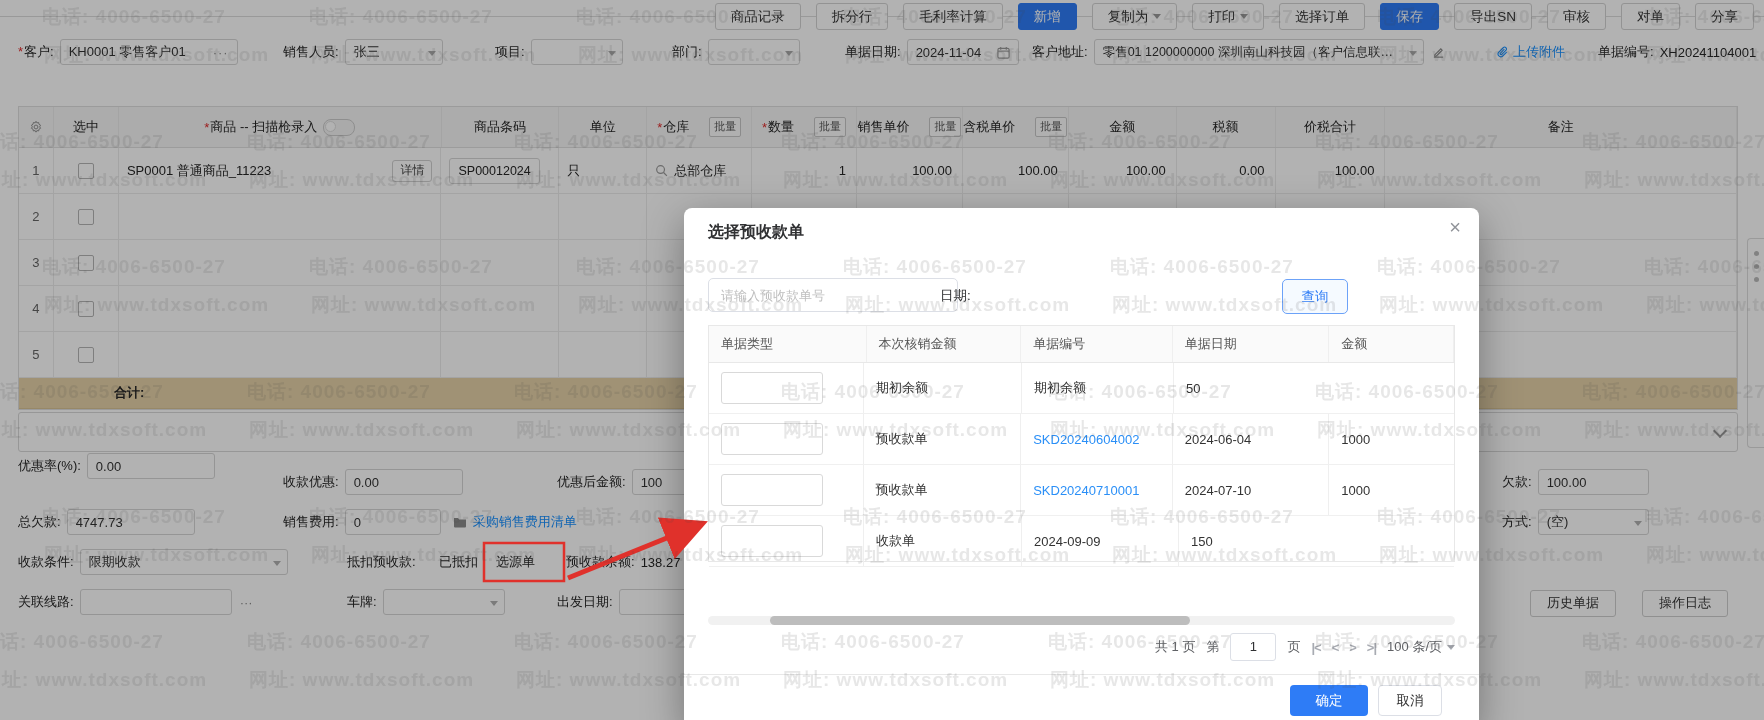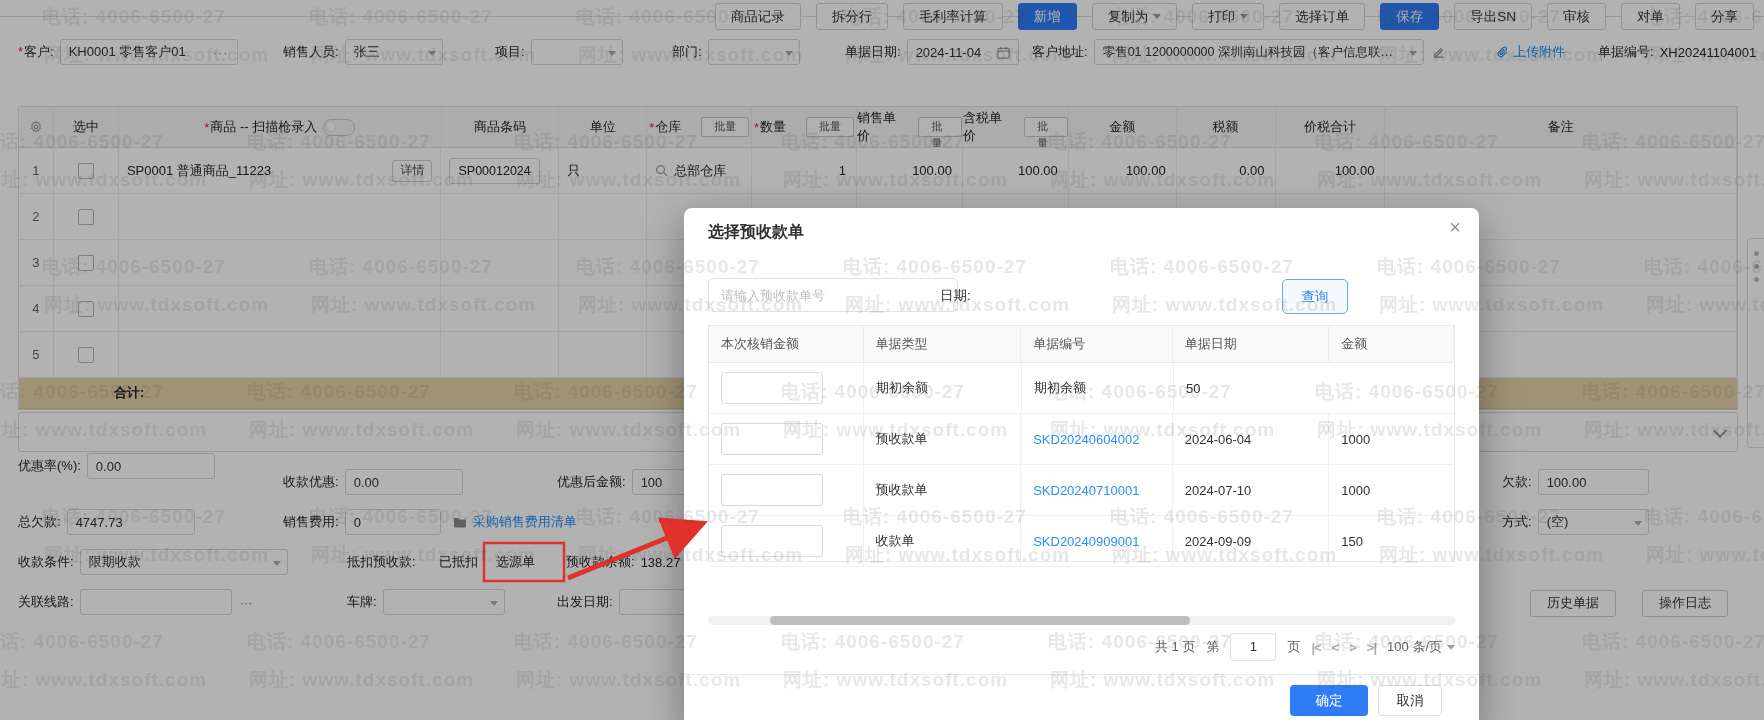--- a/index.html
+++ b/index.html
@@ -24,21 +24,21 @@
   .suffix{margin-left:auto;color:#8c8c8c;letter-spacing:1px}
   .link{color:#1890ff}
   
   .grid{position:absolute;left:18px;top:106px;width:1720px;border:1px solid #dedede;box-sizing:border-box;background:#fff}
   .ghead{display:flex;height:40px;background:#f6f6f6;border-bottom:1px solid #e0e0e0}
   .grow{display:flex;height:45px;border-bottom:1px solid #ebebeb}
   .gc{border-right:1px solid #ebebeb;display:flex;align-items:center;justify-content:center;box-sizing:border-box;overflow:hidden;font-size:13px}
   .gc.l{justify-content:flex-start;padding:0 8px}
   .gc.r{justify-content:flex-end;padding-right:10px}
   .gc.sb{justify-content:space-between;padding:0 8px}
-  .chip{border:1px solid #c8c8c8;background:#fcfcfc;font-size:11px;padding:0 12px;height:18px;line-height:17px;border-radius:2px;margin-left:20px;color:#555}
+  .chip{border:1px solid #c8c8c8;background:#fcfcfc;font-size:11px;padding:0 4px;height:18px;line-height:17px;border-radius:2px;margin-left:20px;color:#555}
   .toggle{width:30px;height:15px;border-radius:8px;border:1px solid #ccc;background:#f4f4f4;margin-left:6px;position:relative;display:inline-block}
   .toggle::after{content:"";position:absolute;left:1px;top:1px;width:11px;height:11px;border-radius:50%;background:#fff;border:1px solid #ddd;box-sizing:border-box}
   .cb{width:14px;height:14px;border:1px solid #b5b5b5;border-radius:2px;background:#fff;display:inline-block}
   .valbox{border:1px solid #d6d6d6;border-radius:3px;height:26px;line-height:24px;padding:0 8px;font-size:12.5px;background:#fff;box-sizing:border-box}
   .mini{border:1px solid #d0d0d0;border-radius:3px;height:22px;padding:0 7px;font-size:12px;background:#fff;color:#444;cursor:pointer}
   .wh{margin-left:6px}
   .total-row{display:flex;align-items:center;height:30px;background:#e6d2a8;border-bottom:1px solid #d8c394;font-weight:bold}
   .total-row span{padding-left:95px}
   .notes{position:absolute;left:18px;top:412px;width:1720px;height:40px;border:1px solid #d9d9d9;border-radius:3px;background:#fff;box-sizing:border-box}
   .nchev{position:absolute;right:12px;top:13px;width:8px;height:8px;border-right:2px solid #999;border-bottom:2px solid #999;transform:rotate(45deg)}
@@ -467,22 +467,22 @@
 <div class="modal">
   <div class="m-title">选择预收款单</div>
   <div class="m-close">×</div>
 
   <input class="m-search" placeholder="请输入预收款单号" style="">
   <div class="m-datelabel">日期:</div>
   <div class="m-query">查询</div>
 
   <div class="m-table">
     <div class="mt-head" id="mthead">
+        <div class="mtc" style="width: 158px;">单据类型</div>
         <div class="mtc" style="width: 155px;">本次核销金额</div>
-        <div class="mtc" style="width: 158px;">单据类型</div>
         <div class="mtc" style="width: 152px;">单据编号</div>
         <div class="mtc" style="width: 157px;">单据日期</div>
         <div class="mtc" style="width: 125px;">金额</div>
       </div>
     <div id="mtbody">
         <div class="mt-row">
           <div class="mtc" style="width: 155px;">
             <span class="m-inbox"></span>
           </div>
           <div class="mtc" style="width: 158px;">期初余额</div>
@@ -511,23 +511,20 @@
             <span class="m-link">SKD20240710001</span>
           </div>
           <div class="mtc" style="width: 157px;">2024-07-10</div>
           <div class="mtc" style="width: 125px; border-right: none;">1000</div>
         </div>
         <div class="mt-row">
           <div class="mtc" style="width: 155px;">
             <span class="m-inbox"></span>
           </div>
           <div class="mtc" style="width: 158px;">收款单</div>
-          <div class="mtc" style="width: 152px;">
-            <span class="m-link">SKD20240909001</span>
-          </div>
           <div class="mtc" style="width: 157px;">2024-09-09</div>
           <div class="mtc" style="width: 125px; border-right: none;">150</div>
         </div>
       </div>
   </div>
 
   <div class="m-scroll">
     <div class="m-thumb"></div>
   </div>
 

